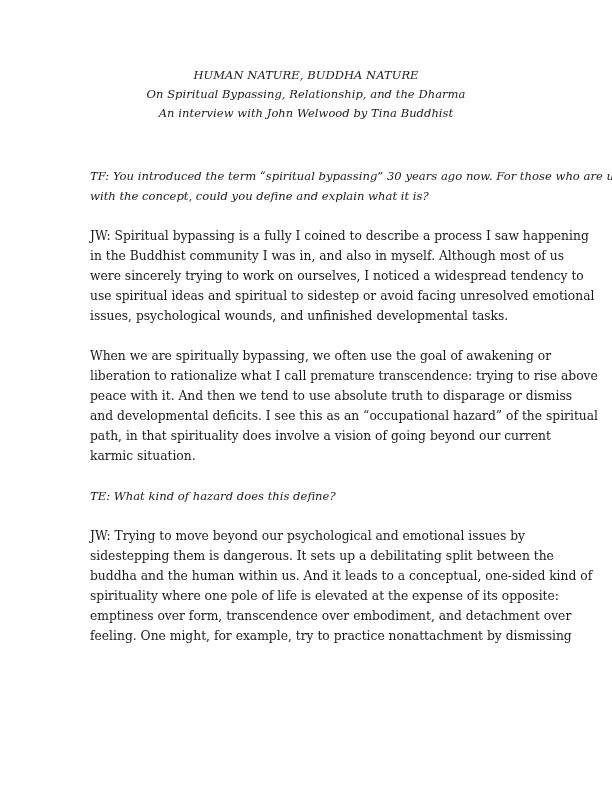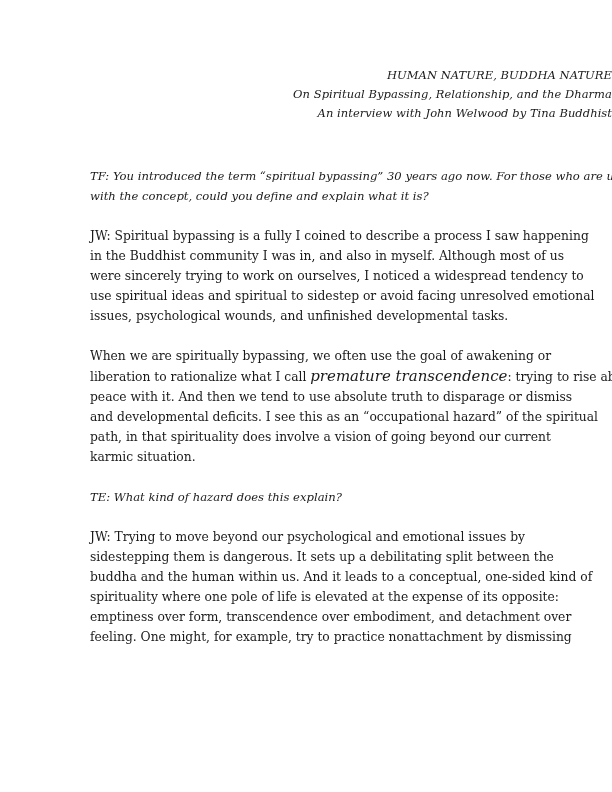--- a/index.html
+++ b/index.html
@@ -20,21 +20,21 @@
       left: 0; top: 0;
       width: 612px;
       height: 792px;
       background: #ffffff;
     }
     .title-block {
       position: absolute;
       top: 66px;
       left: 0;
       width: 612px;
-      text-align: right;
+      text-align: center;
       font-style: italic;
       font-size: 11.5px;
       line-height: 19px;
       letter-spacing: 0.05px;
     }
     .title-block .line {
       display: block;
       white-space: nowrap;
     }
     .body {
@@ -50,22 +50,21 @@
     }
     .line-row {
       display: block;
       white-space: nowrap;
     }
     .q {
       font-style: italic;
       font-size: 11.6px;
     }
     .em {
-      font-style: italic;
-      font-size: 15px;
+      font-size: 12px;
     }
   </style>
 </head>
 <body>
 
 <div class="page">
 
   <div class="title-block">
     <span class="line">HUMAN NATURE, BUDDHA NATURE</span>
     <span class="line">On Spiritual Bypassing, Relationship, and the Dharma</span>
@@ -90,21 +89,21 @@
     <div class="para">
       <span class="line-row">When we are spiritually bypassing, we often use the goal of awakening or</span>
       <span class="line-row"><span>liberation to rationalize what I call </span><span class="em">premature transcendence</span><span>: trying to rise above</span></span>
       <span class="line-row">peace with it. And then we tend to use absolute truth to disparage or dismiss</span>
       <span class="line-row">and developmental deficits. I see this as an “occupational hazard” of the spiritual</span>
       <span class="line-row">path, in that spirituality does involve a vision of going beyond our current</span>
       <span class="line-row">karmic situation.</span>
     </div>
 
     <div class="para q">
-      <span class="line-row">TE: What kind of hazard does this explain?</span>
+      <span class="line-row">TE: What kind of hazard does this define?</span>
     </div>
 
     <div class="para">
       <span class="line-row">JW: Trying to move beyond our psychological and emotional issues by</span>
       <span class="line-row">sidestepping them is dangerous. It sets up a debilitating split between the</span>
       <span class="line-row">buddha and the human within us. And it leads to a conceptual, one-sided kind of</span>
       <span class="line-row">spirituality where one pole of life is elevated at the expense of its opposite:</span>
       <span class="line-row">emptiness over form, transcendence over embodiment, and detachment over</span>
       <span class="line-row">feeling. One might, for example, try to practice nonattachment by dismissing</span>
     </div>

